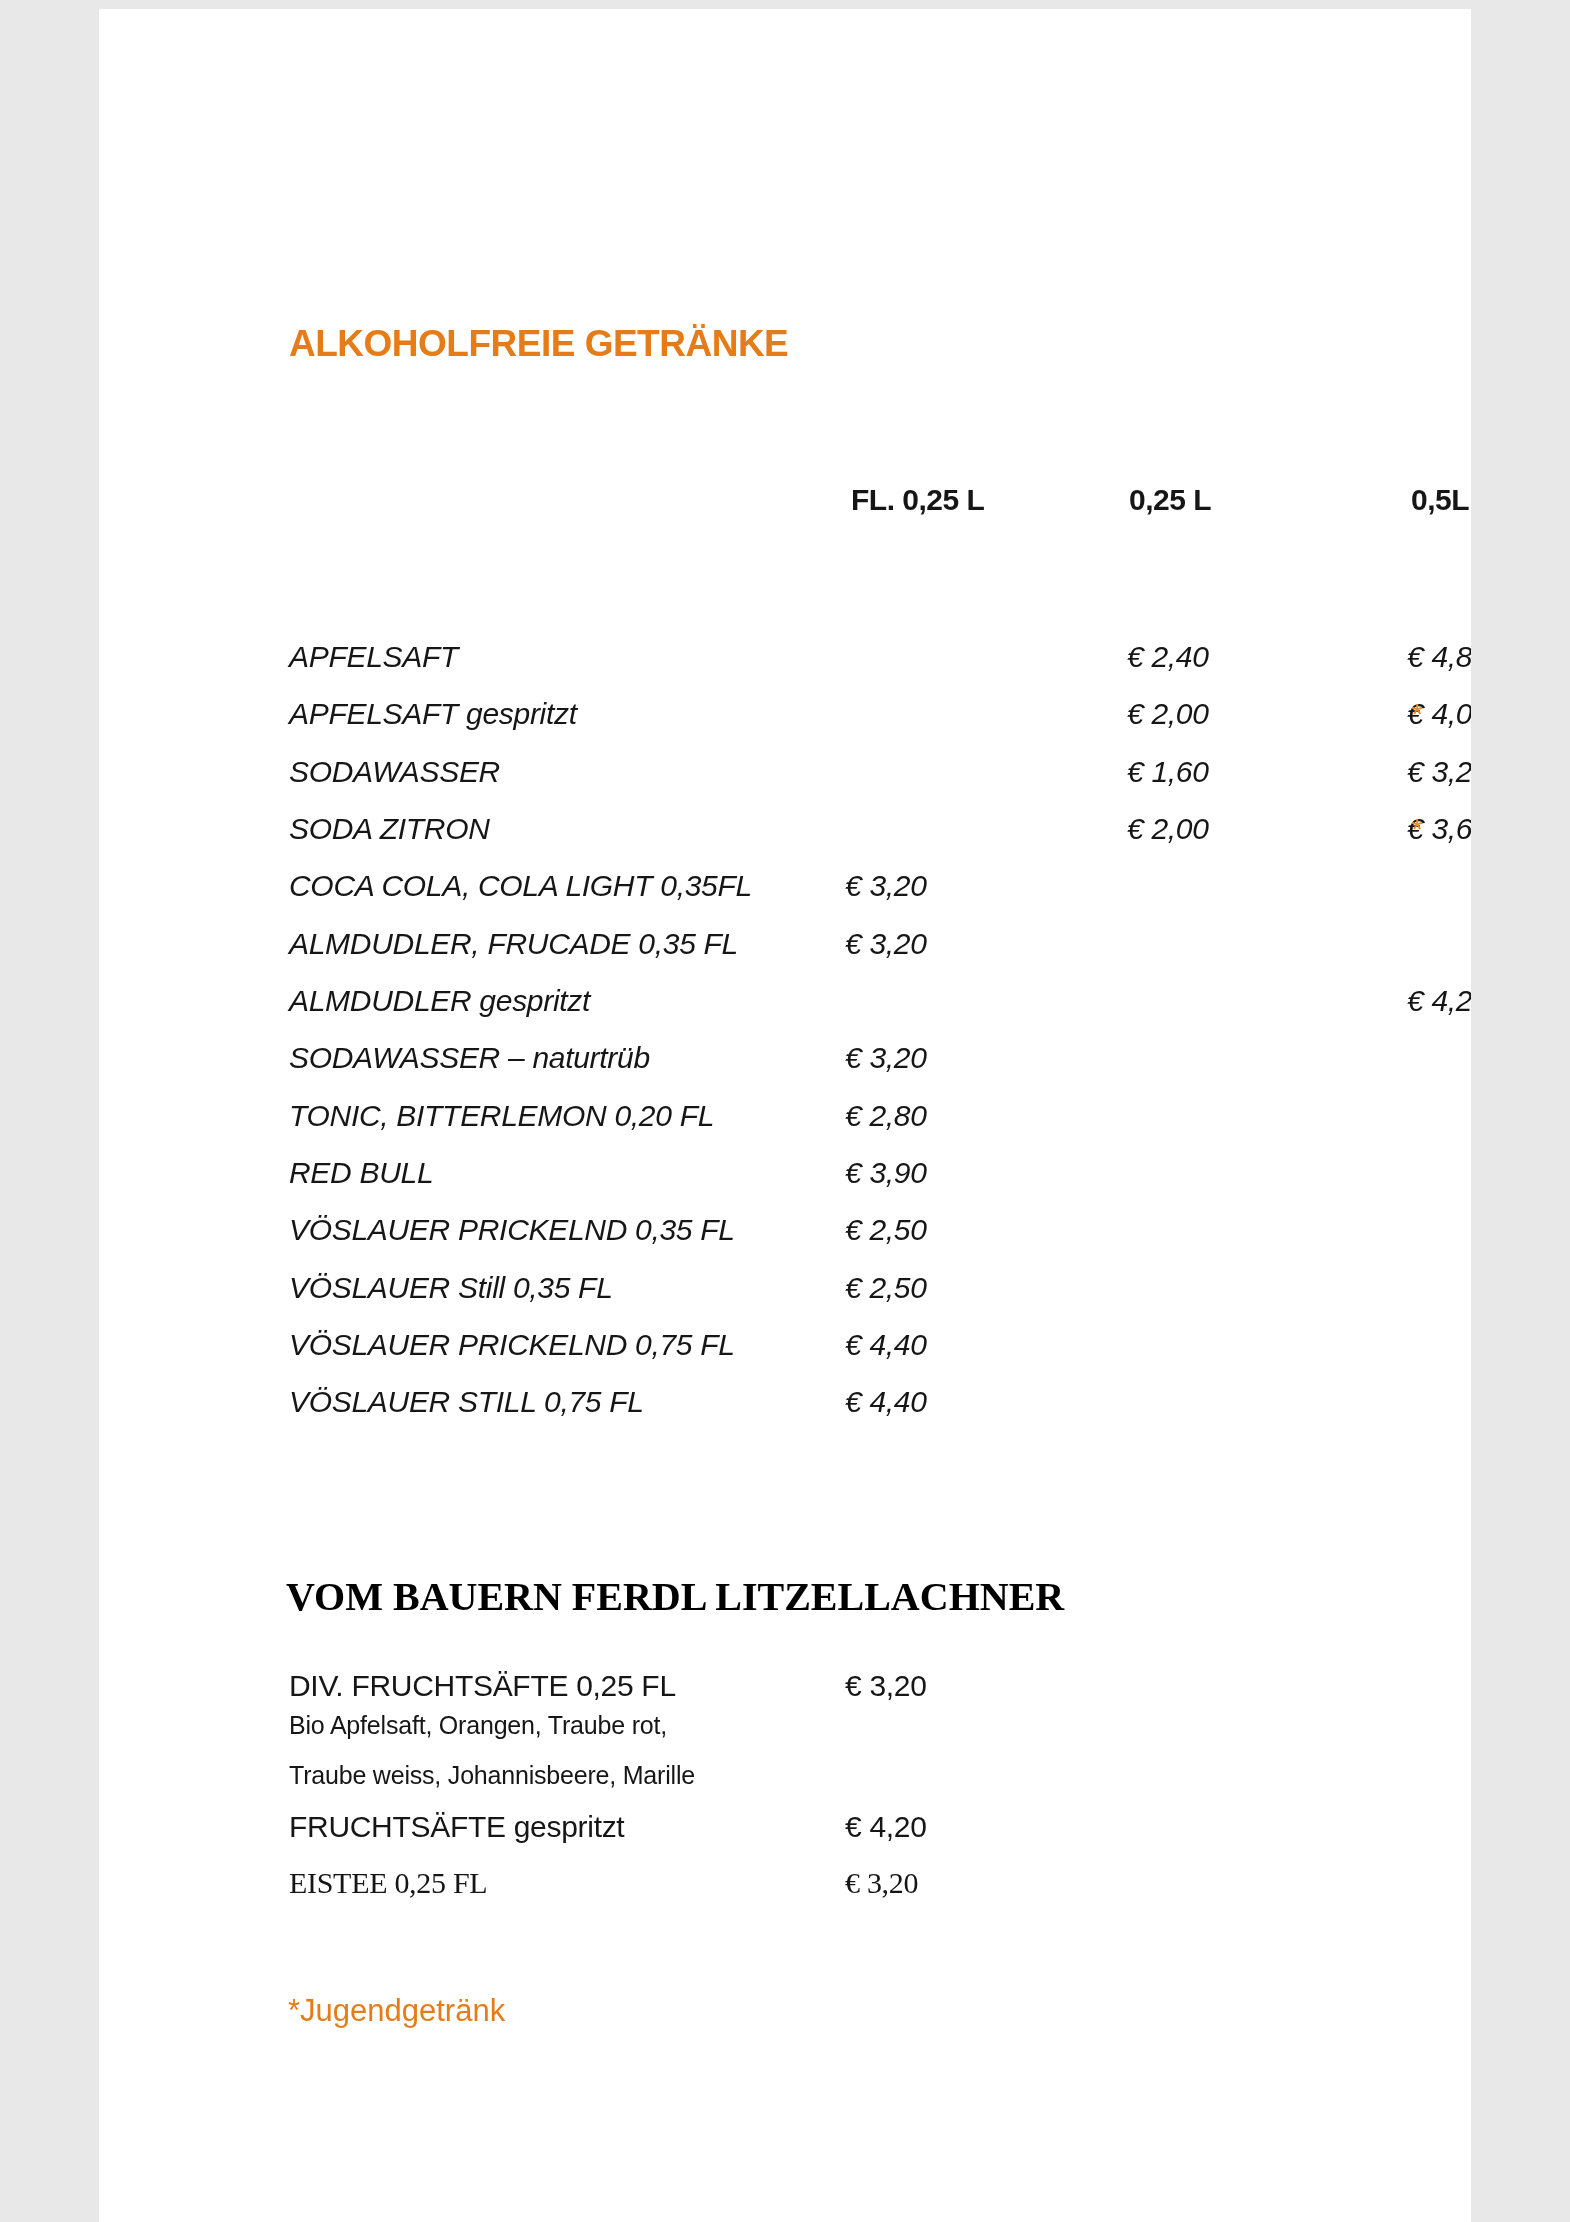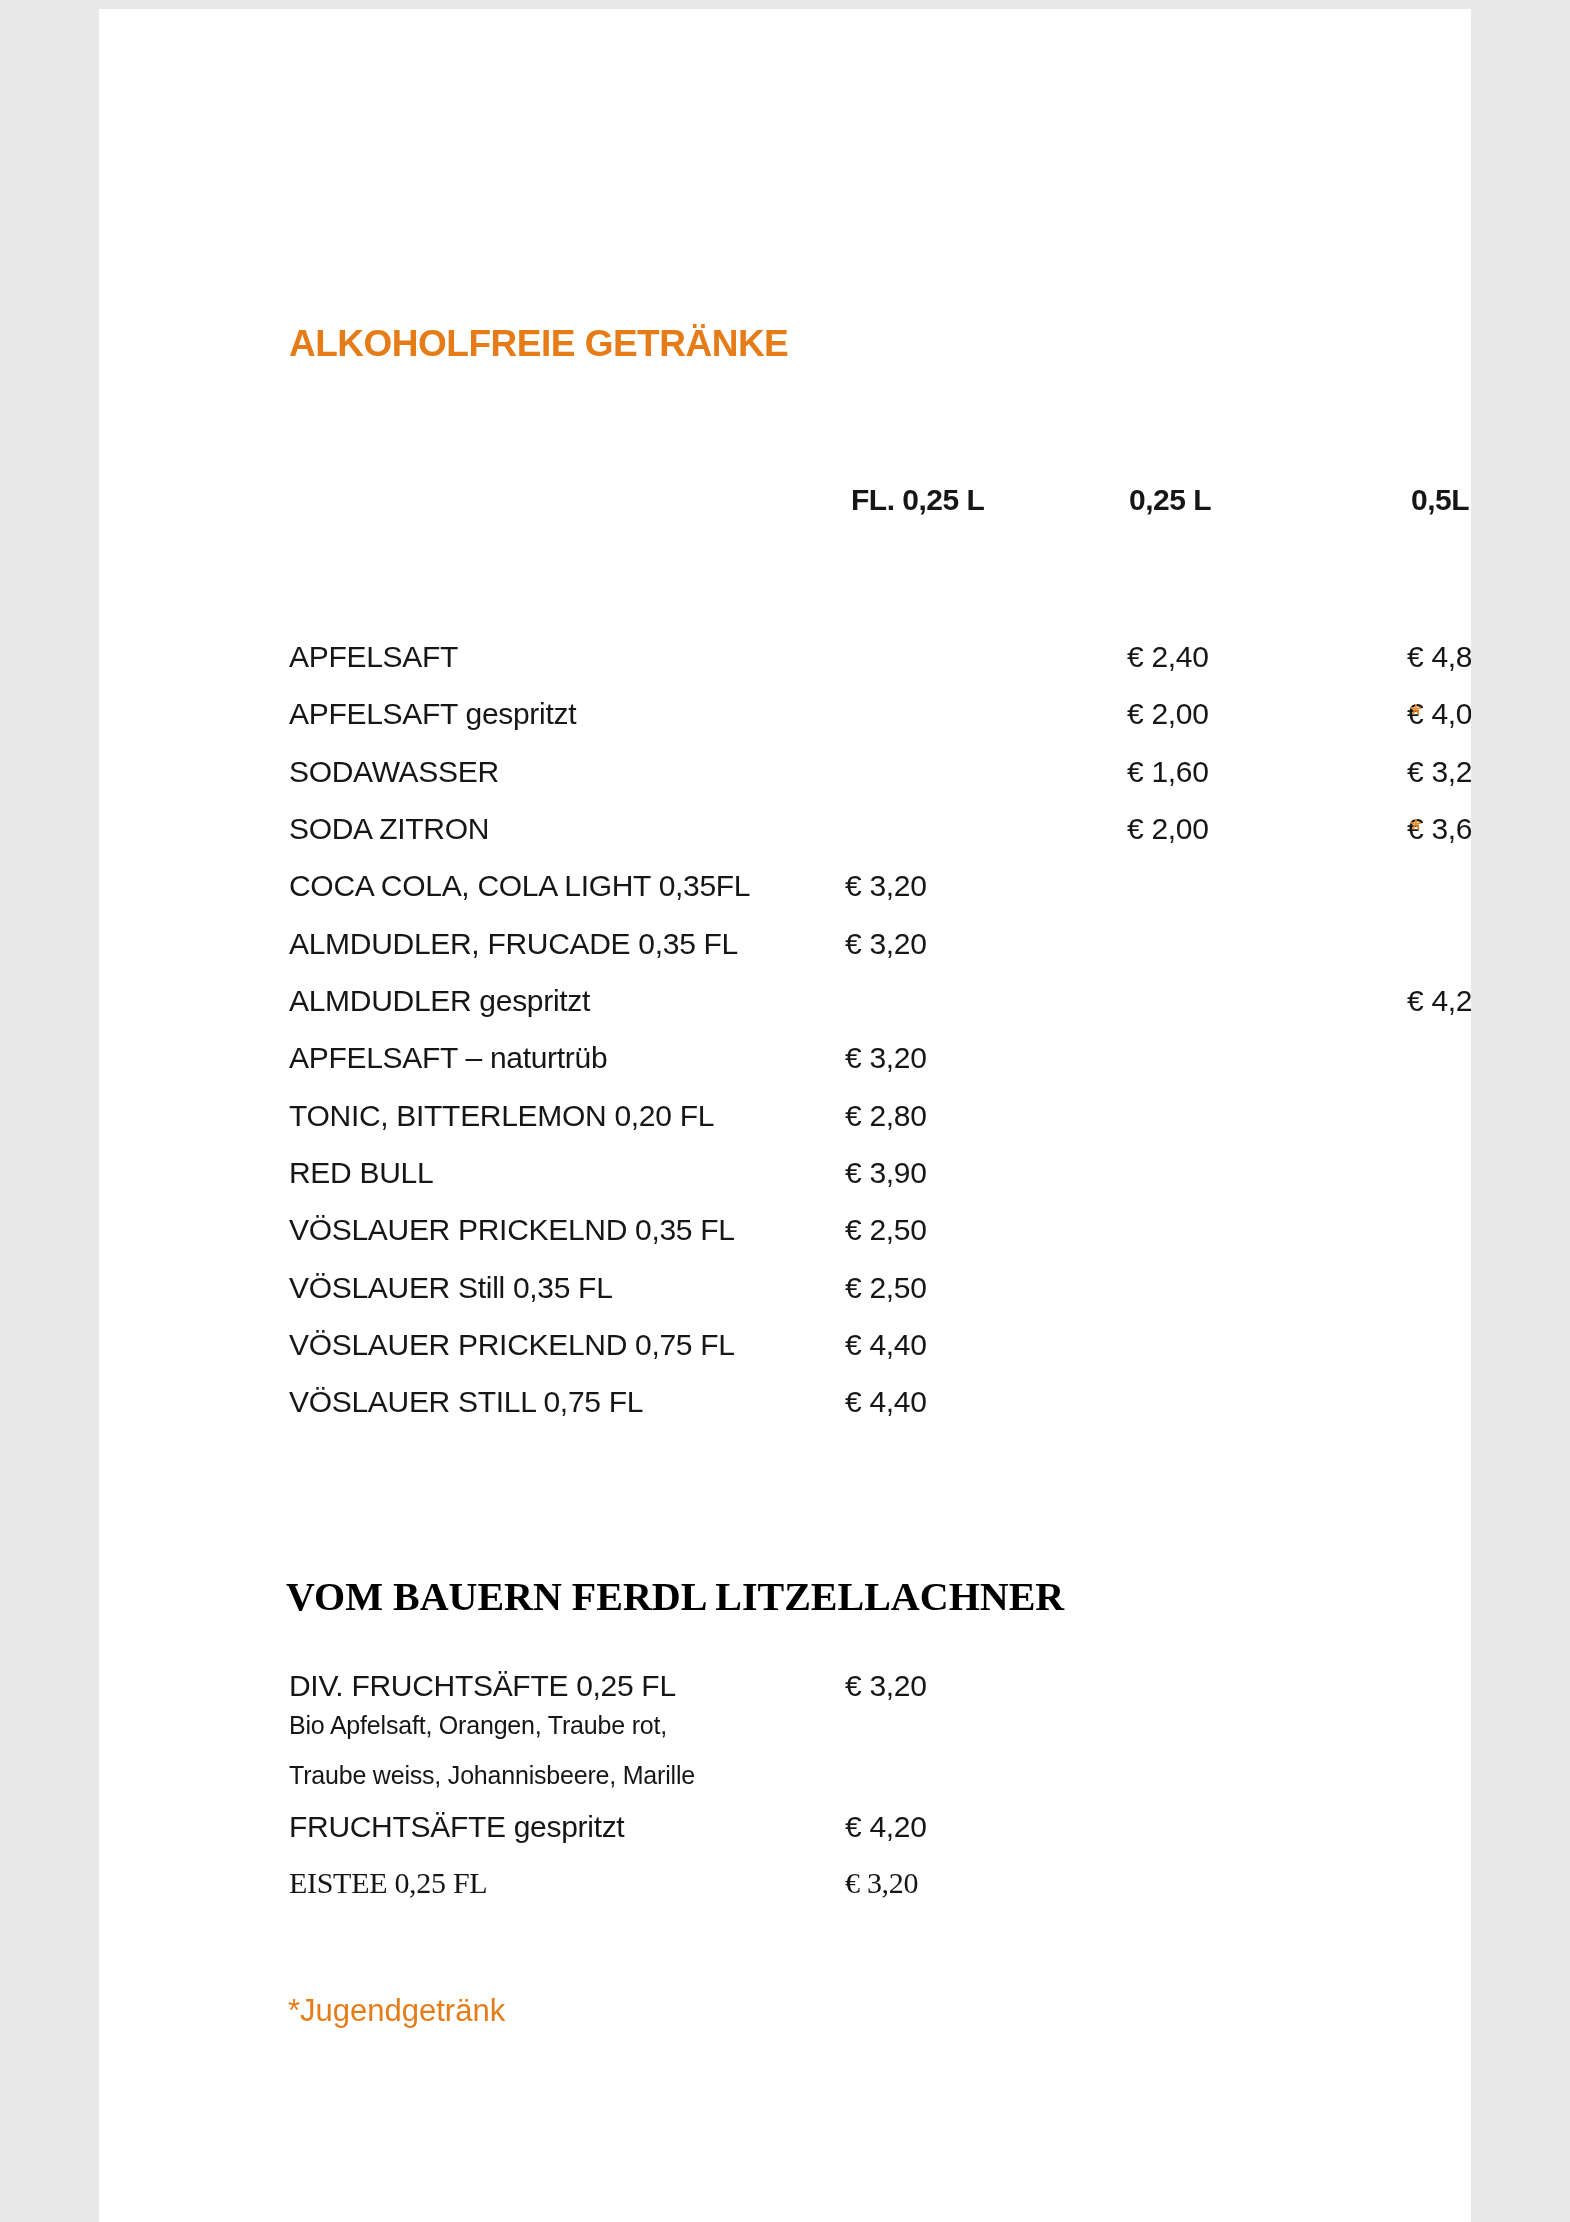--- a/index.html
+++ b/index.html
@@ -29,21 +29,21 @@
     position: absolute;
     font-size: 30px;
     font-weight: bold;
     letter-spacing: -0.5px;
     white-space: nowrap;
   }
   .ch-fl   { left: 752px; text-align: center; }
   .ch-025  { left: 1030px; }
   .ch-05   { left: 1312px; }
 
-  .items { position: absolute; left: 0; top: 619px; width: 100%; }
+  .items { position: absolute; left: 0; top: 619px; width: 100%; font-style: italic; }
   .row { position: relative; height: 57.35px; line-height: 57.35px; }
   .row span {
     position: absolute;
     font-size: 30px;
     letter-spacing: -0.3px;
     white-space: nowrap;
   }
   .c-name { left: 190px; }
   .c-fl   { left: 746px; }
   .c-025  { left: 1028px; }
@@ -154,21 +154,21 @@
     </div>
     <div class="row">
       <span class="c-name">ALMDUDLER gespritzt</span>
       <span class="c-fl"></span>
       <span class="c-025"></span>
       <span class="c-05">
           <span>€ 4,20</span>
         </span>
     </div>
     <div class="row">
-      <span class="c-name">APFELSAFT – naturtrüb</span>
+      <span class="c-name">SODAWASSER – naturtrüb</span>
       <span class="c-fl">€ 3,20</span>
       <span class="c-025"></span>
       <span class="c-05">
           <span></span>
         </span>
     </div>
     <div class="row">
       <span class="c-name">TONIC, BITTERLEMON 0,20 FL</span>
       <span class="c-fl">€ 2,80</span>
       <span class="c-025"></span>

